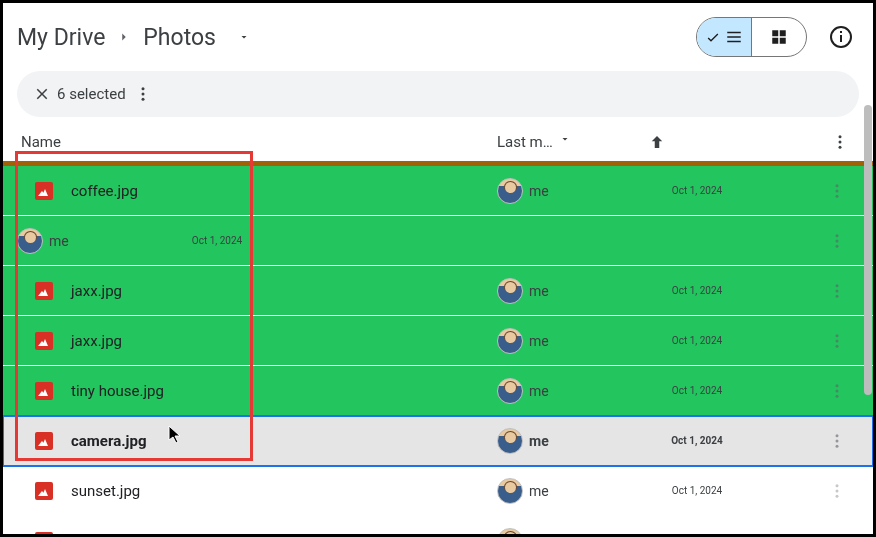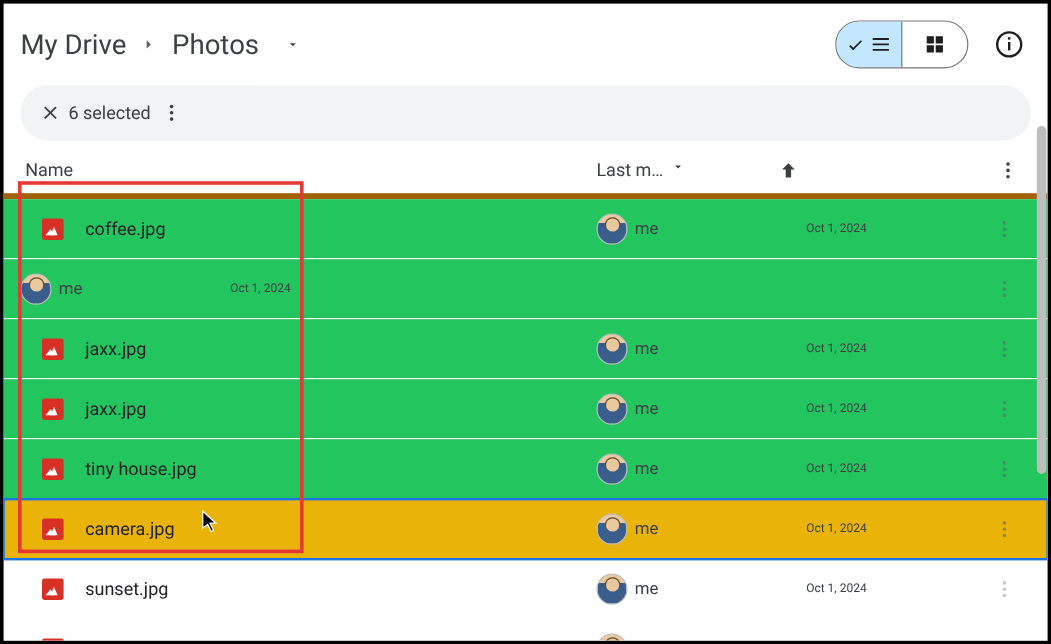--- a/index.html
+++ b/index.html
@@ -34,21 +34,21 @@
 .thead { display: flex; align-items: center; padding: 8px 14px 10px 14px; color: #3c4043; font-size: 15px; border-bottom: 5px solid #a16207; }
 .col-name { flex: 0 0 480px; padding-left: 4px; }
 .col-owner { flex: 0 0 130px; }
 .col-date { flex: 0 0 140px; display: flex; align-items: flex-start; gap: 6px; }
 .col-sort { flex: 0 0 40px; display: flex; justify-content: center; }
 .col-more { flex: 1; display: flex; justify-content: flex-end; padding-right: 10px; }
 
 .tbody { position: relative; }
 .row { display: flex; align-items: center; height: 50px; padding: 0 14px; border-bottom: 1px solid rgba(0,0,0,0); cursor: pointer; }
 .row.selected { background: #22c55e; border-bottom: 1px solid #fff; }
-.row.active { outline: 2px solid #1a73e8; outline-offset: -1px; background: #eab308; }
+.row.active { outline: 2px solid #1a73e8; outline-offset: -1px; background: #e5e5e5; font-weight: bold; }
 .row .cell-name { flex: 0 0 480px; display: flex; align-items: center; gap: 18px; padding-left: 18px; font-size: 15px; color: #202124; }
 .row .cell-owner { flex: 0 0 130px; display: flex; align-items: center; gap: 6px; font-size: 14px; color: #3c4043; }
 .row .cell-date { flex: 0 0 140px; font-size: 10px; color: #3c4043; text-align: center; }
 .row .cell-sort { flex: 0 0 40px; }
 .row .cell-more { flex: 1; display: flex; justify-content: flex-end; padding-right: 10px; }
 
 .avatar { width: 26px; height: 26px; border-radius: 50%; background: linear-gradient(#e8c9a0 30%, #3a5e8c 30%); border: 1px solid #bfbfbf; position: relative; overflow: hidden; }
 .avatar::after { content: ''; position: absolute; top: 3px; left: 7px; width: 11px; height: 11px; border-radius: 50%; background: #e8c9a0; }
 .avatar::before { content: ''; position: absolute; top: 2px; left: 6px; width: 13px; height: 9px; border-radius: 7px 7px 3px 3px; background: #6b4a2f; }
 

